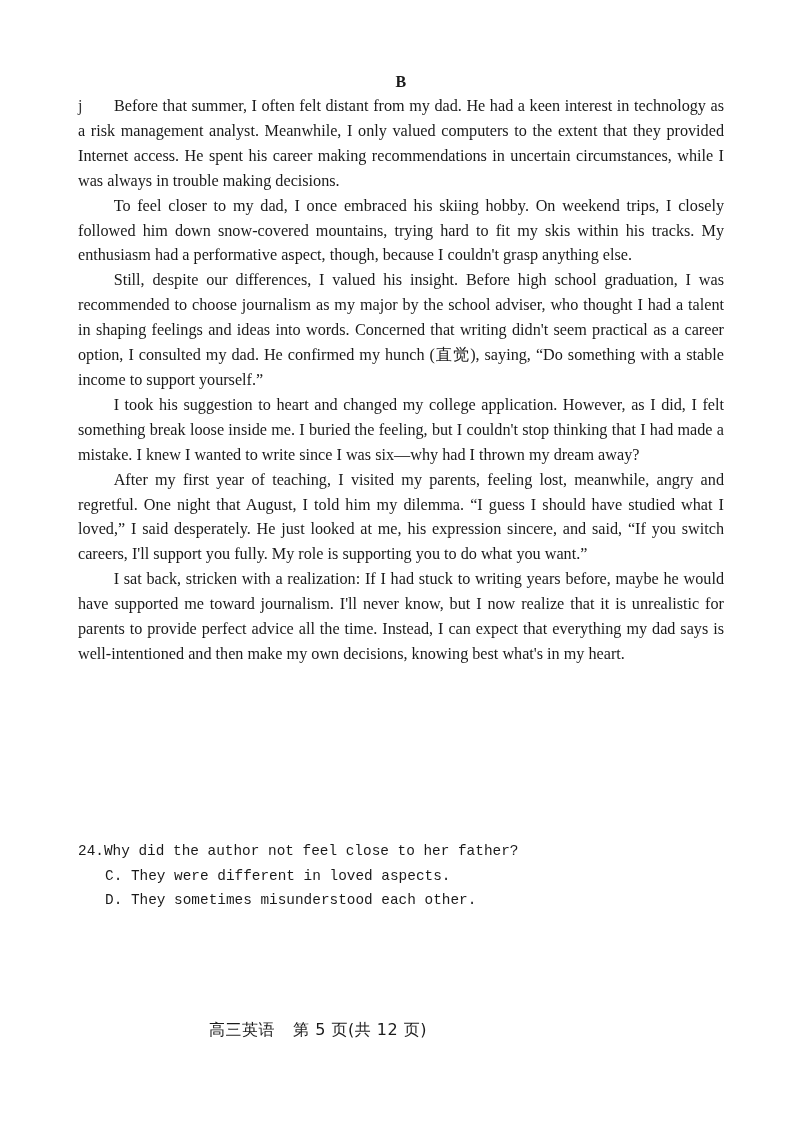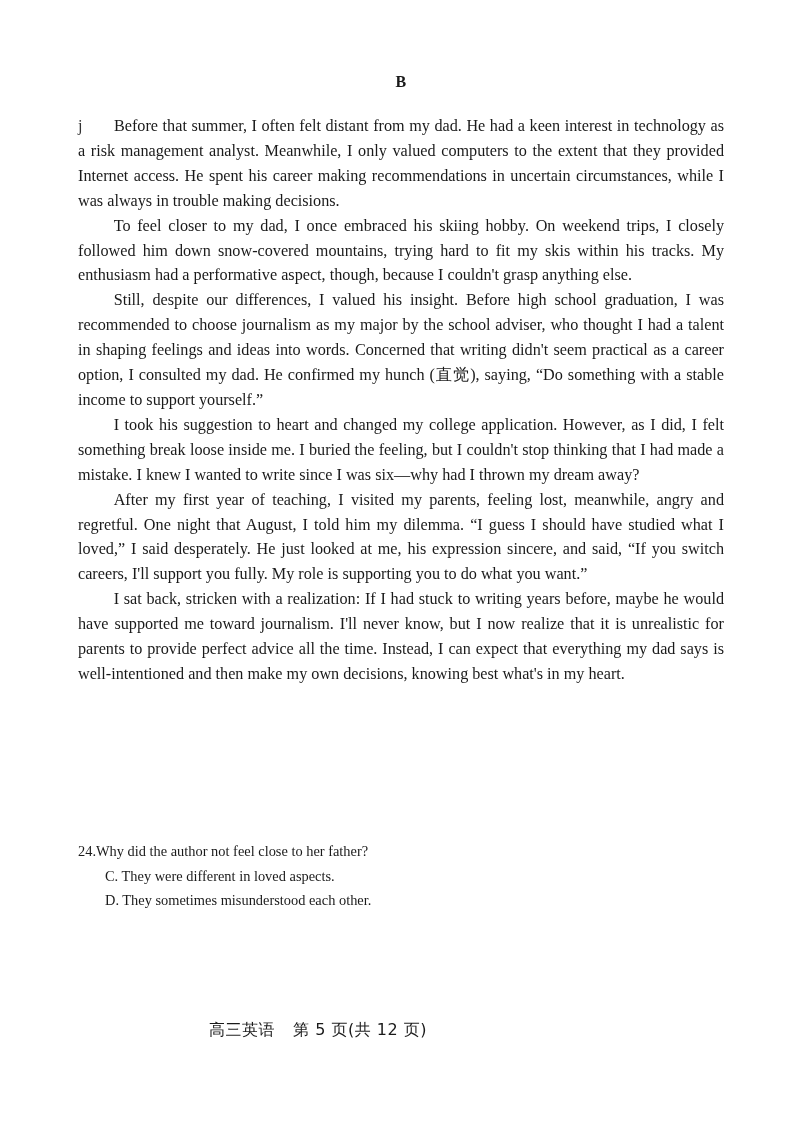--- a/index.html
+++ b/index.html
@@ -31,33 +31,32 @@
     }
     .passage p {
       margin: 0;
       font-size: 16.2px;
       line-height: 24.9px;
       text-align: justify;
       text-indent: 2.2em;
     }
     .passage p.first {
       text-indent: 0;
-      margin-top: 20px;
     }
     .mark {
       display: inline-block;
       width: 36px;
       color: #333;
     }
     .question {
       position: absolute;
       left: 78px;
       top: 839px;
       width: 646px;
-      font-family: Liberation Serif, serif;
+      font-family: Liberation Mono, monospace;
       font-size: 14.4px;
       line-height: 24.6px;
       color: #1a1a1a;
     }
     .question .stem {
       margin: 0;
     }
     .question .option {
       margin: 0;
       padding-left: 27px;

